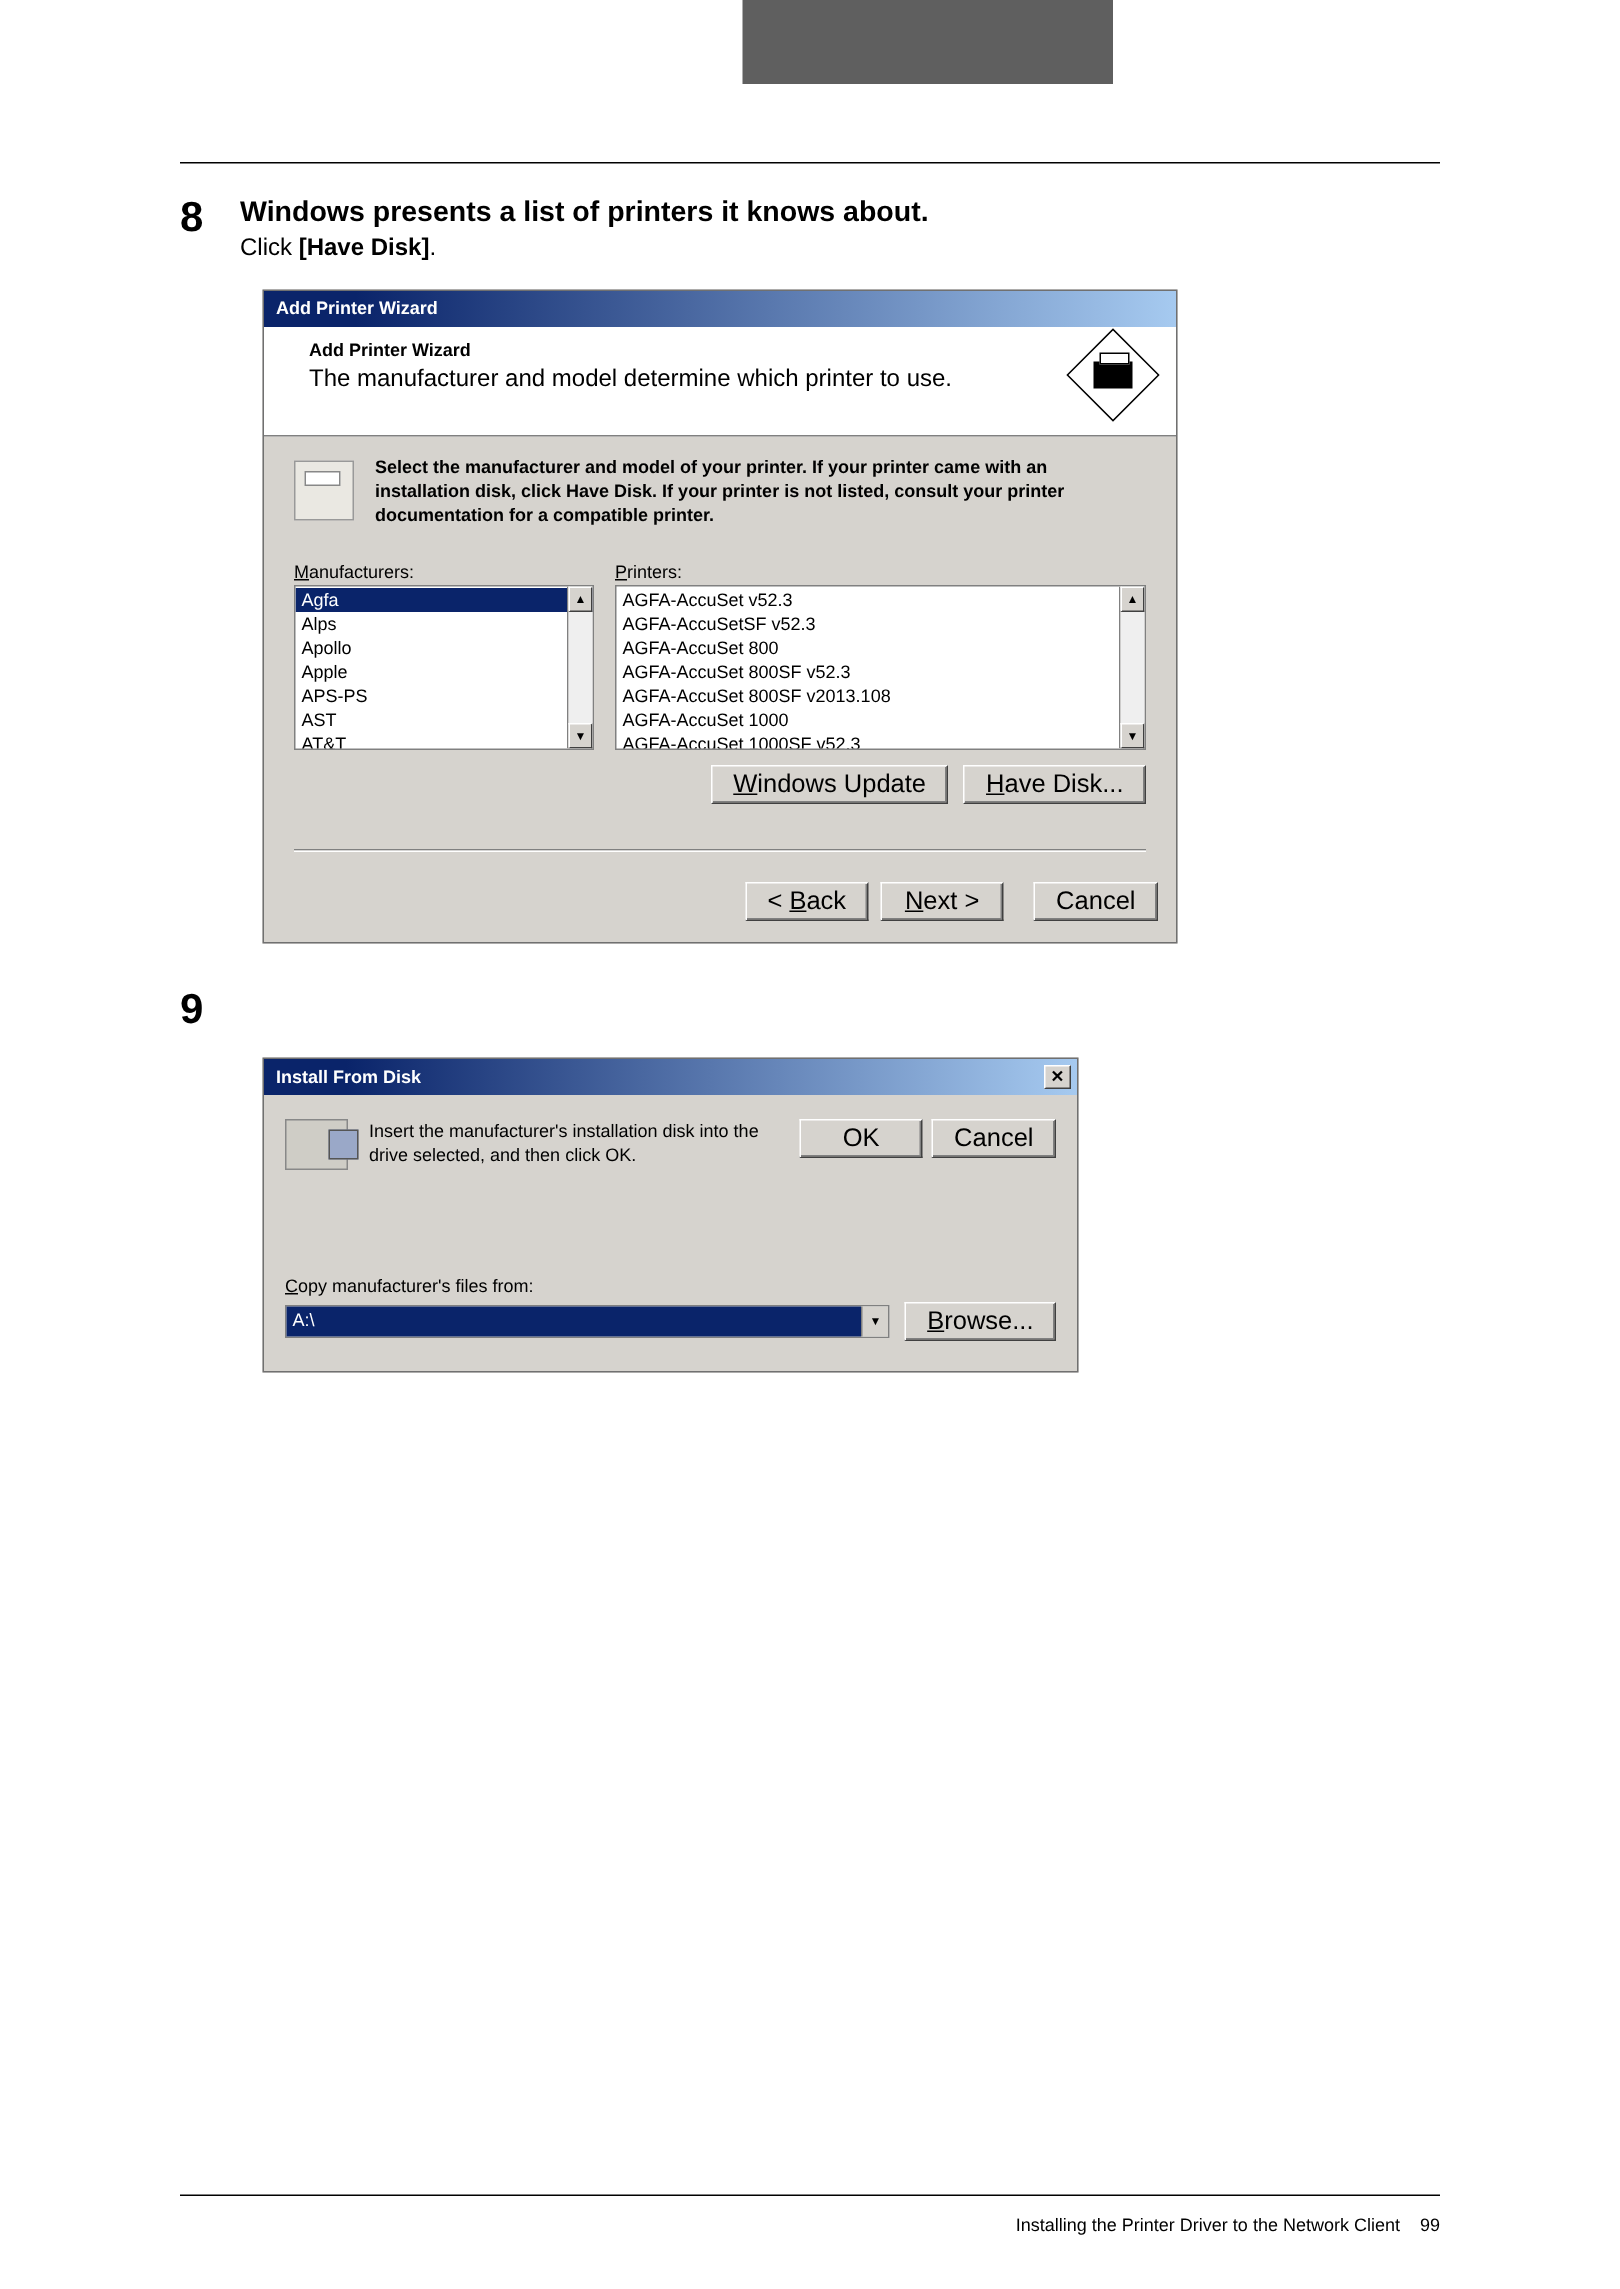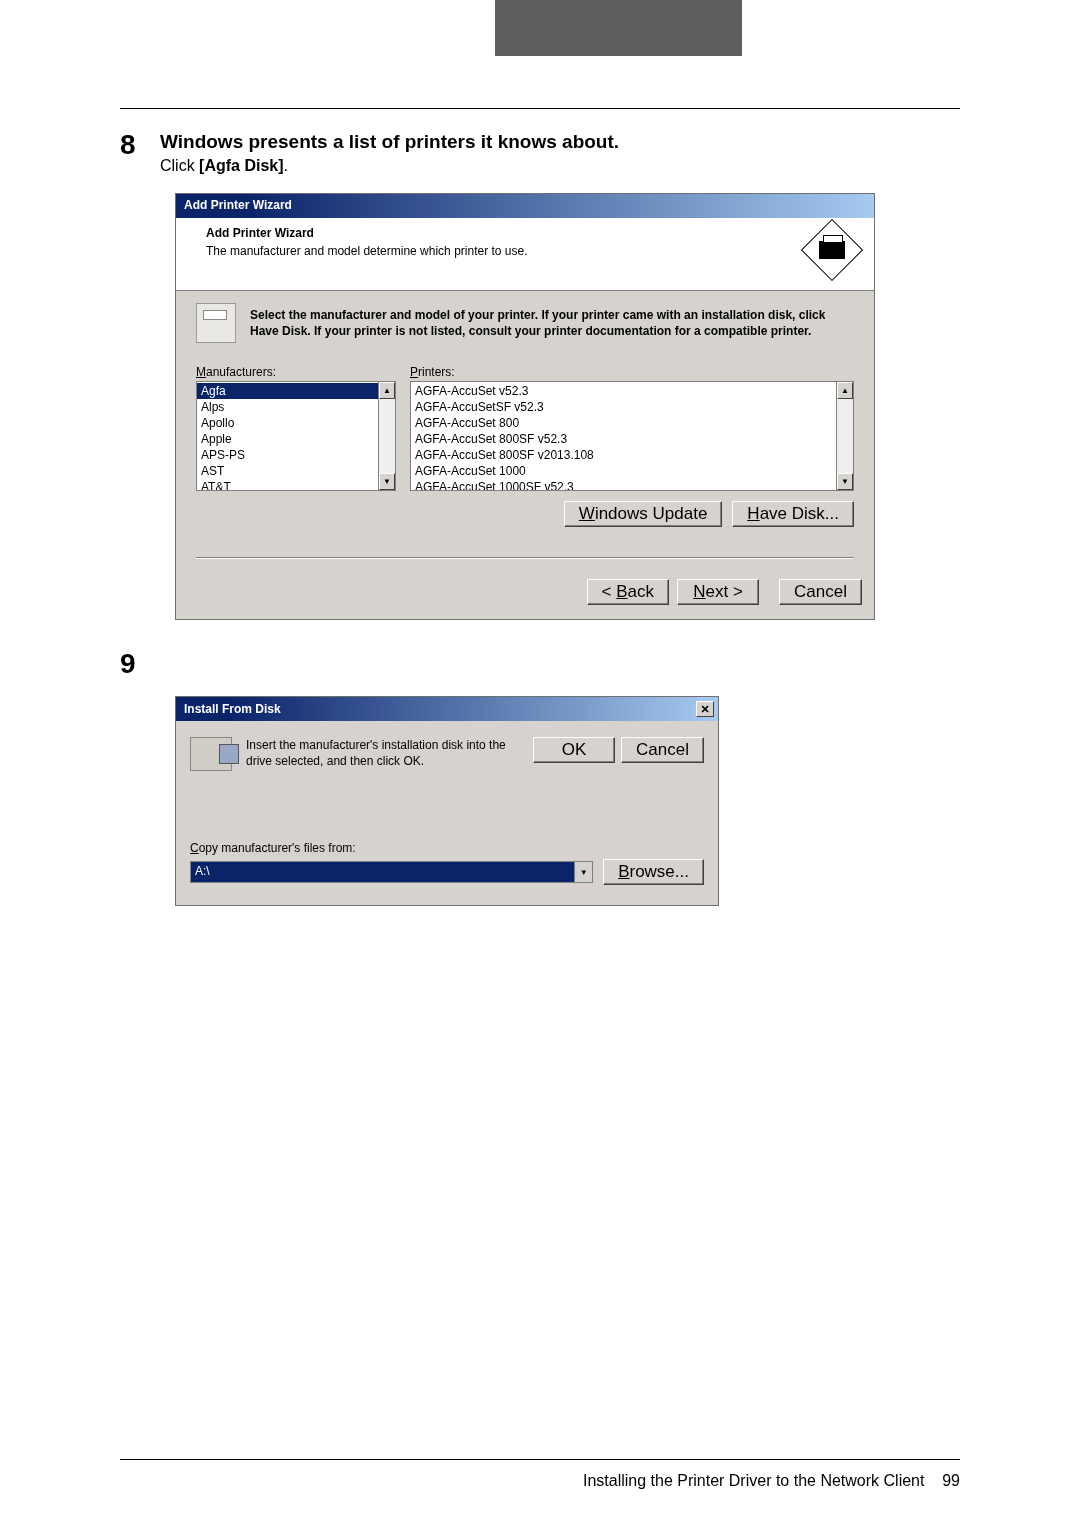--- a/index.html
+++ b/index.html
@@ -39,21 +39,21 @@
     font-size: 19px;
     margin-bottom: 4px;
   }
   .step-body .sub {
     font-size: 16px;
   }
   .sub strong { font-weight: bold; }
 
   
   .wizard {
-    width: 700px;
+    width: 610px;
     margin: 18px 0 30px 55px;
     border: 1px solid #707070;
     background: #d6d3ce;
     font-family: Tahoma, Arial, sans-serif;
     font-size: 12px;
     color: #000;
   }
   .titlebar {
     height: 24px;
     background: linear-gradient(to right, #0a246a 0%, #0a246a 10%, #a6caf0 100%);
@@ -66,21 +66,21 @@
     background: #fff;
     border-bottom: 1px solid #808080;
     padding: 8px 14px 18px 30px;
     display: flex;
     align-items: flex-start;
     gap: 10px;
     position: relative;
   }
   .wiz-header .h-txt { flex: 1; }
   .wiz-header .h-title { font-weight: bold; margin-bottom: 4px; }
-  .wiz-header .h-sub { font-size: 12px; }
+  .wiz-header .h-sub { font-size: 16px; }
   .printer-icon {
     width: 44px; height: 44px;
     border: 1px solid #000;
     background: #fff;
     display: flex; align-items: center; justify-content: center;
     transform: rotate(45deg);
     margin-right: 6px;
     margin-top: 2px;
   }
   .printer-icon-inner {
@@ -282,37 +282,37 @@
     font-size: 8px;
   }
 
   .page-footer {
     position: absolute;
     bottom: 36px;
     left: 120px; right: 120px;
     border-top: 1px solid #000;
     padding-top: 12px;
     text-align: right;
-    font-size: 16px;
+    font-size: 12px;
   }
   .u { text-decoration: underline; }
 </style>
 </head>
 <body>
 
 <div class="top-gray"></div>
 
 <div class="page">
 
   <div class="step">
     <div class="step-num">8</div>
     <div class="step-body">
       <div class="heading">Windows presents a list of printers it knows about.</div>
       <div class="sub">
-        <span>Click </span><strong>[Agfa Disk]</strong><span>.</span>
+        <span>Click </span><strong>[Have Disk]</strong><span>.</span>
       </div>
     </div>
   </div>
 
   <div class="wizard">
     <div class="titlebar">Add Printer Wizard</div>
     <div class="wiz-header">
       <div class="h-txt">
         <div class="h-title">Add Printer Wizard</div>
         <div class="h-sub">The manufacturer and model determine which printer to use.</div>

